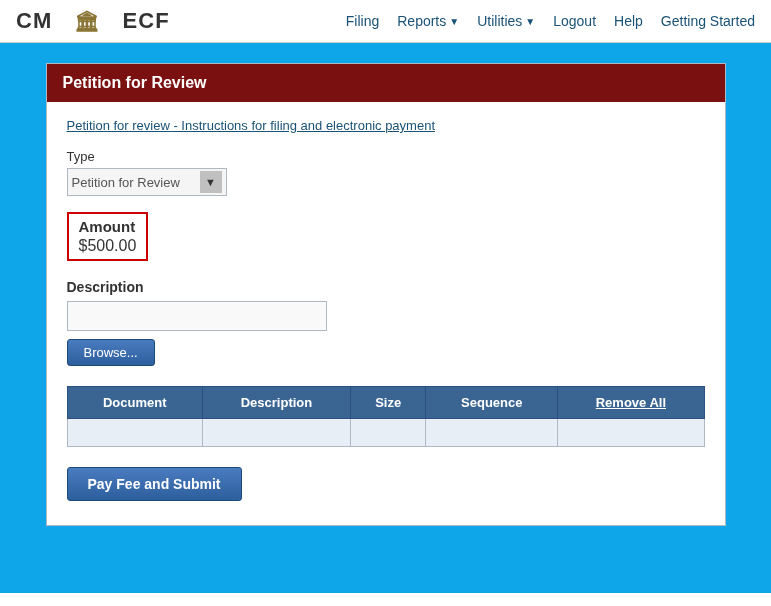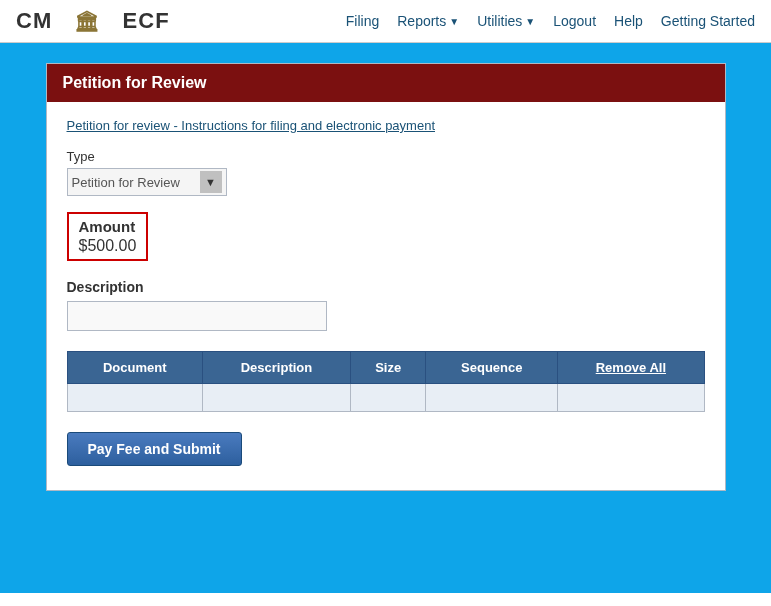--- a/index.html
+++ b/index.html
@@ -265,20 +265,21 @@
       
       <div class="amount-box">
         <div class="amount-label">Amount</div>
         <div class="amount-value">$500.00</div>
       </div>
 
       
       <div class="description-field">
         <div class="description-label">Description</div>
         <input type="text" class="description-input" style="">
+        <button class="browse-btn">Browse...</button>
       </div>
 
       
       <table class="doc-table">
         <thead>
           <tr>
             <th>
               <span>Document</span>
             </th>
             <th>

